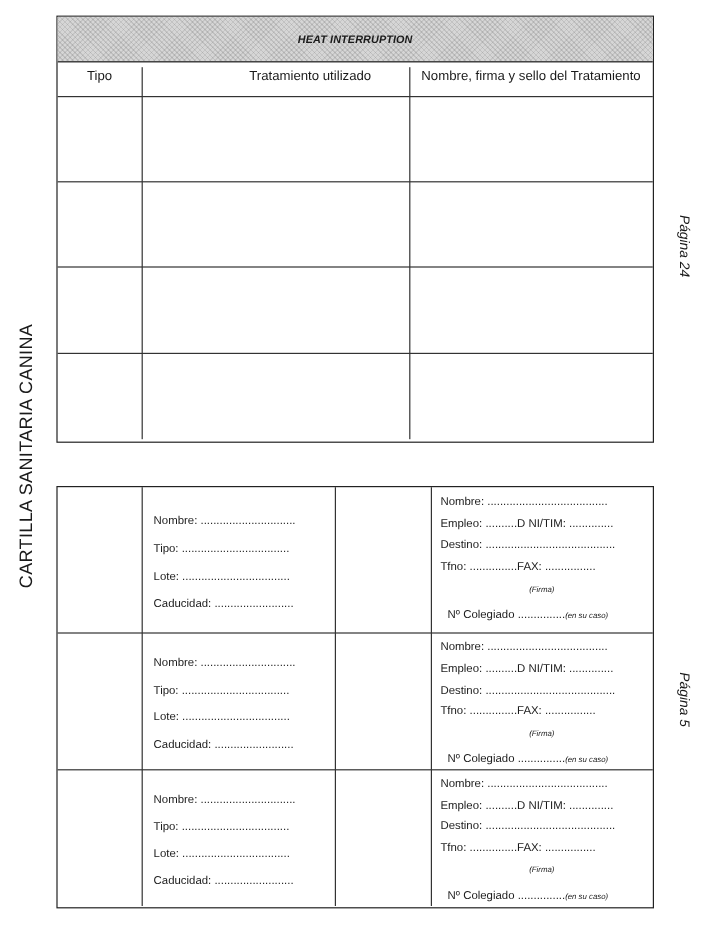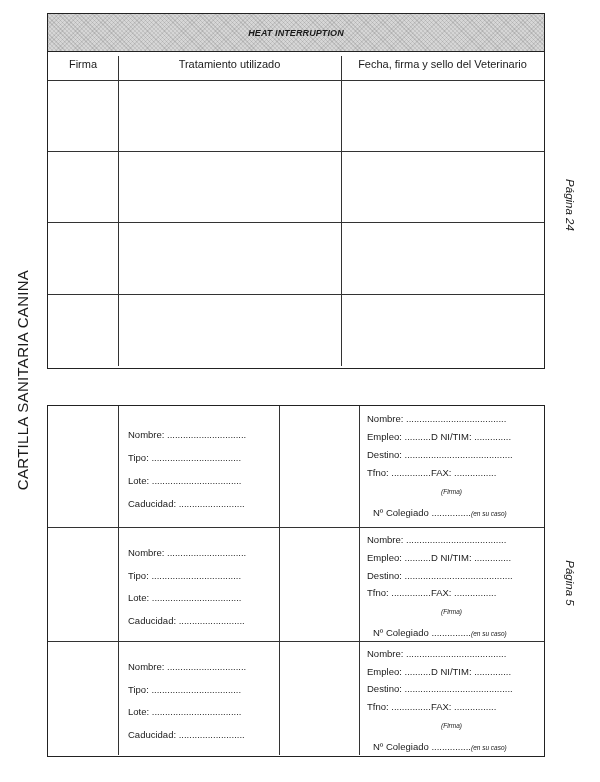--- a/index.html
+++ b/index.html
@@ -51,23 +51,23 @@
   .coleg .small { font-size:6.5px; font-style:italic; }
 </style>
 </head>
 <body>
 
 <div id="t1" class="abs">
   <div id="t1-title" class="abs">
       <span class="en">HEAT INTERRUPTION</span>
   </div>
 
-  <div class="colhead" style="left:0;width:70px;">Firma</div>
-  <div class="colhead" style="left:70px;width:223px;">Tratamiento utilizado</div>
-  <div class="colhead" style="left:293px;width:203px;">Fecha, firma y sello del Veterinario</div>
+  <div class="colhead" style="left:0;width:70px;">Tipo</div>
+  <div class="colhead" style="left:70px;width:223px;padding-left:29px;">Tratamiento utilizado</div>
+  <div class="colhead" style="left:293px;width:203px;">Nombre, firma y sello del Tratamiento</div>
 
   <div class="hline" style="left:0;width:100%;top:66px;"></div>
   <div class="hline" style="left:0;width:100%;top:137px;"></div>
   <div class="hline" style="left:0;width:100%;top:208px;"></div>
   <div class="hline" style="left:0;width:100%;top:280px;"></div>
 
   <div class="vline" style="left:70px;top:42px;height:310px;"></div>
   <div class="vline" style="left:293px;top:42px;height:310px;"></div>
 
   <div class="abs" style="left:0;top:67px;width:70px;height:70px;"></div>

